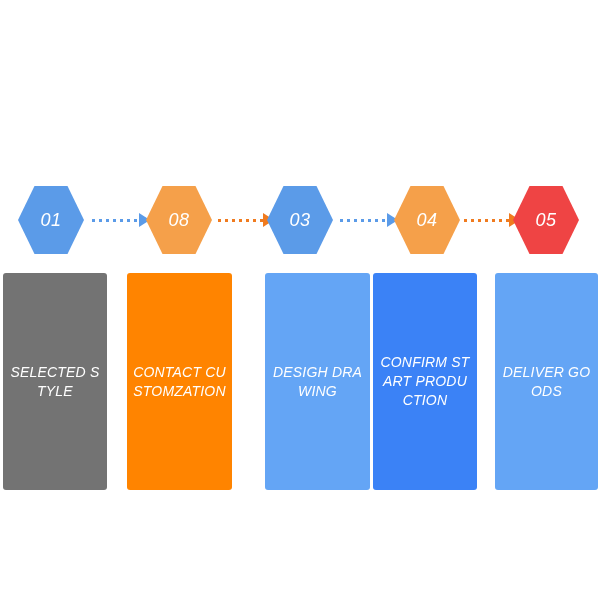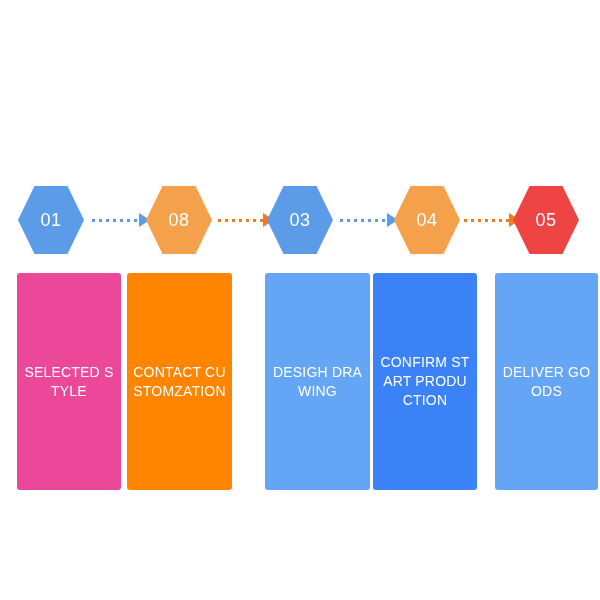--- a/index.html
+++ b/index.html
@@ -11,20 +11,21 @@
     height: 600px;
     background: #ffffff;
     font-family: "Liberation Sans", sans-serif;
     overflow: hidden;
   }
 
   #diagram {
     position: relative;
     width: 600px;
     height: 476px;
+    font-style: italic;
   }
 
   
   .hex-row {
     position: absolute;
     left: 0;
     top: 186px;
     width: 600px;
     height: 68px;
   }
@@ -163,21 +164,21 @@
     <div class="step-node" style="left:513px;">
       <div class="hexagon" style="background:#ef4444;">
         <span class="hex-label">05</span>
       </div>
     </div>
 
   </div>
 
   <div class="card-row">
 
-    <div class="card" style="left:17px; width:104px; background:#ec4899;justify-content:center;">
+    <div class="card" style="left:3px; width:104px; background:#737373;justify-content:center;">
       <span class="card-text">SELECTED STYLE</span>
     </div>
 
     <div class="card" style="left:127px; width:105px; background:#FF8400;">
       <span class="card-text">CONTACT CUSTOMZATION</span>
     </div>
 
     <div class="card" style="left:250px; width:105px; background:#64A5F5;margin-left:15px;">
       <span class="card-text">DESIGH DRAWING</span>
     </div>

